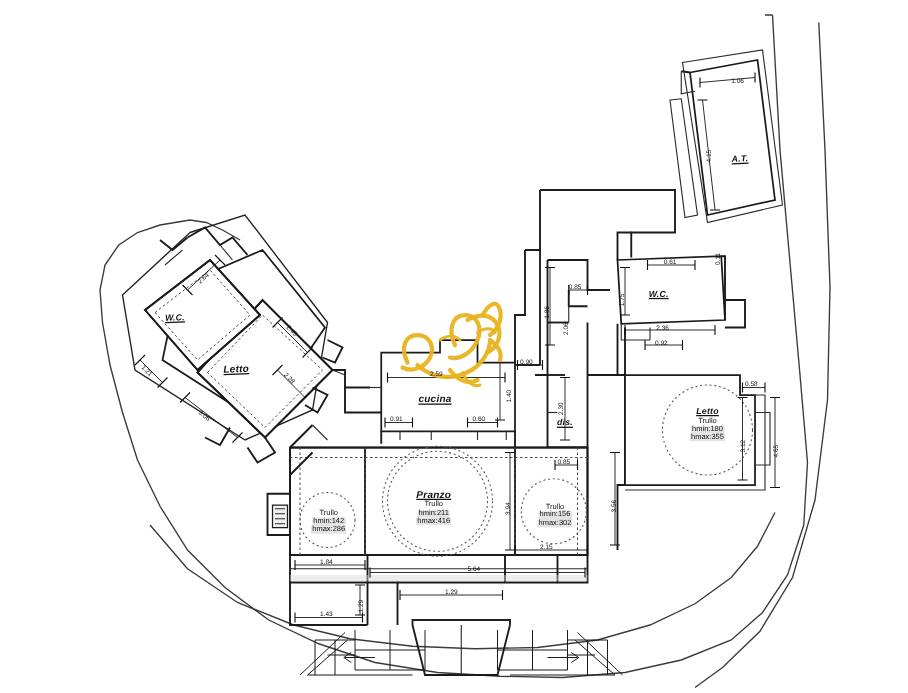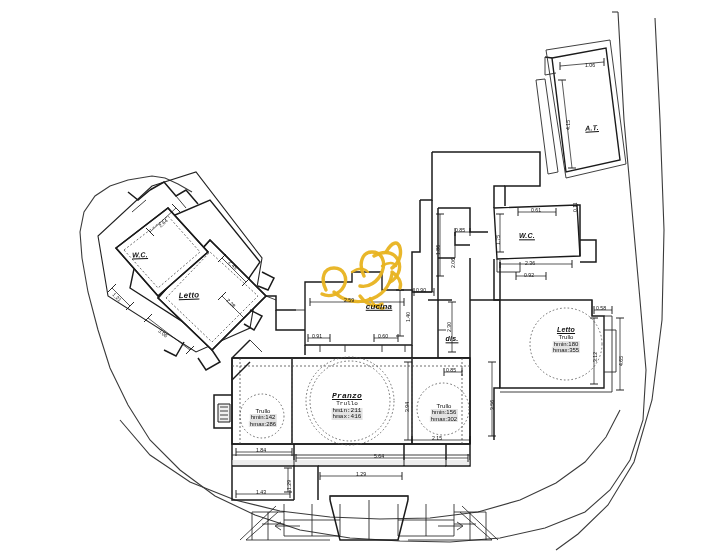--- a/index.html
+++ b/index.html
@@ -449,25 +449,25 @@
       <path class="scribble-thin" d="M370,298 C374,306 378,310 384,308"></path>
       <path class="scribble" d="M392,272 C398,276 402,282 400,288"></path>
     </g>
 
   </svg>
 
   <div class="lbl room-name" style="left:189px; top:296px; transform:translate(-50%,-50%) rotate(-2deg);">Letto</div>
 
   <div class="lbl room-name" style="left:140px; top:255px; font-size:7px; transform:translate(-50%,-50%) rotate(-2deg);">W.C.</div>
 
-  <div class="lbl room-name" style="left:348px; top:307px; transform:translate(-50%,-50%);margin-left:31px;">cucina</div>
+  <div class="lbl room-name" style="left:348px; top:320px; transform:translate(-50%,-50%);">cucina</div>
 
   <div class="lbl room-name" style="left:452px; top:339px; font-size:7px; transform:translate(-50%,-50%);">dis.</div>
 
-  <div class="lbl center-blk" style="left:347px; top:392px; transform:translate(-50%,0);font-family:Liberation Mono, monospace;">
+  <div class="lbl center-blk" style="left:347px; top:392px; transform:translate(-50%,0);">
     <div class="room-name">Pranzo</div>
     <div class="room-sub" style="margin-top:1px;">Trullo</div>
     <div class="room-sub"><span class="hl">hmin:211</span></div>
     <div class="room-sub"><span class="hl">hmax:416</span></div>
   </div>
 
   <div class="lbl center-blk" style="left:263px; top:408px; transform:translate(-50%,0);">
     <div class="room-sub">Trullo</div>
     <div class="room-sub"><span class="hl">hmin:142</span></div>
     <div class="room-sub"><span class="hl">hmax:286</span></div>

